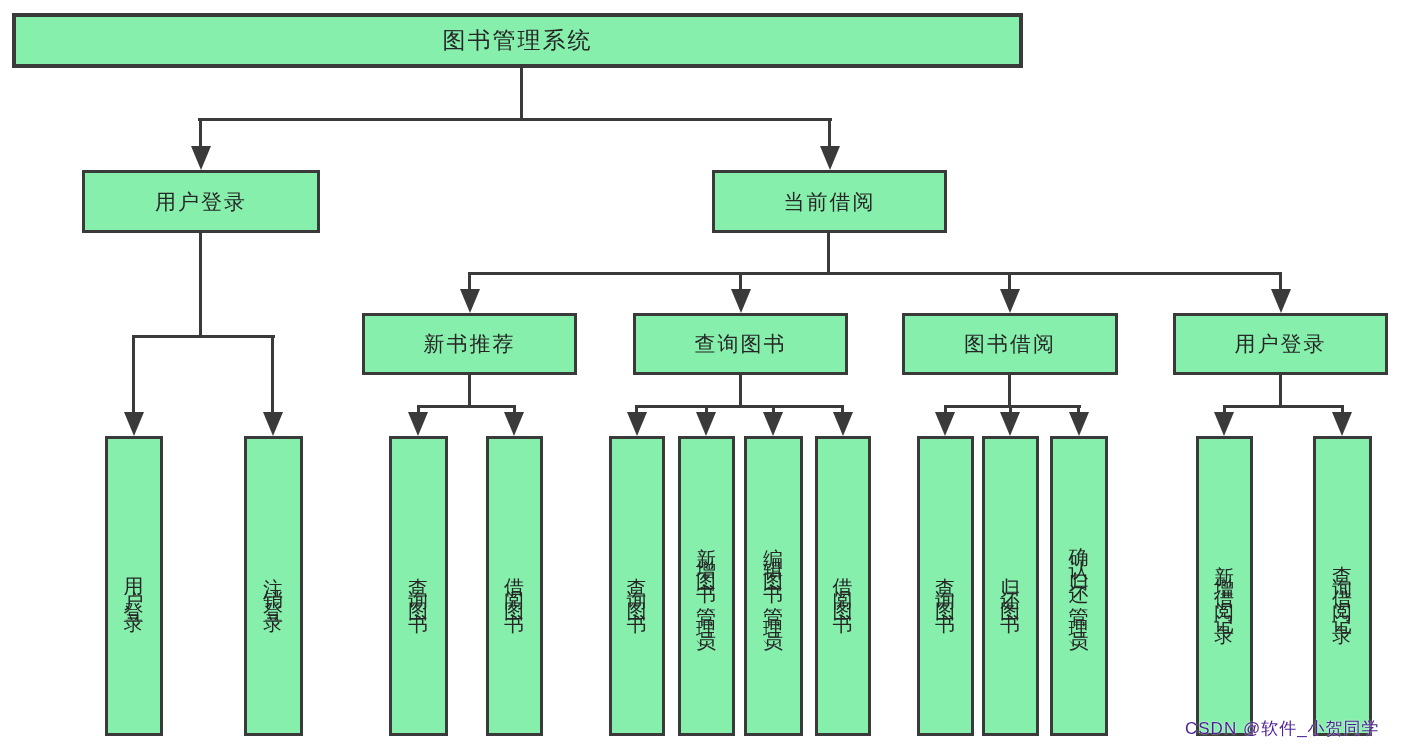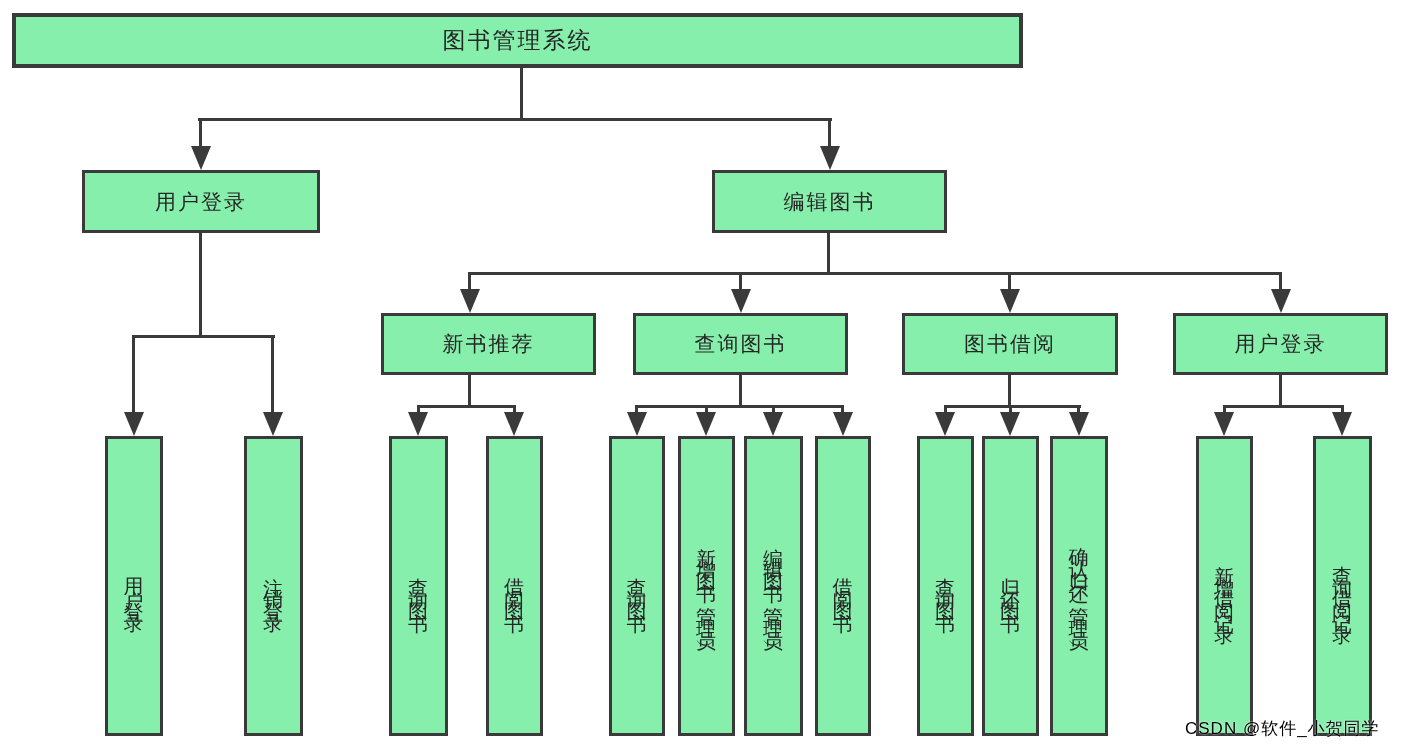--- a/index.html
+++ b/index.html
@@ -19,21 +19,21 @@
     font-size:20px; letter-spacing:12px; color:#262626; line-height:1;
   }
   .vl { position:absolute; width:3px; background:#3a3a3a; }
   .hl { position:absolute; height:3px; background:#3a3a3a; }
   .arr {
     position:absolute; width:0; height:0;
     border-left:10px solid transparent; border-right:10px solid transparent;
     border-top:24px solid #3a3a3a;
   }
   .watermark {
-    position:absolute; left:1185px; top:717px; font-size:17px; color:#000000;
+    position:absolute; left:1185px; top:717px; font-size:17px; color:#4c1d95;
     letter-spacing:1px; white-space:nowrap; text-shadow:0 0 2px #ffffff; z-index:5;
   }
 </style>
 </head>
 <body>
 
 <div id="canvas">
 
   <div class="box root" style="left:12px;top:13px;width:1011px;height:55px;">
     <span class="rtext">图书管理系统</span>
@@ -43,42 +43,42 @@
   <div class="hl" style="left:198px;top:118px;width:634px;"></div>
   <div class="vl" style="left:199px;top:118px;height:30px;"></div>
   <div class="vl" style="left:828px;top:118px;height:30px;"></div>
   <div class="arr" style="left:191px;top:146px;"></div>
   <div class="arr" style="left:820px;top:146px;"></div>
 
   <div class="box" style="left:82px;top:170px;width:238px;height:63px;">
     <span class="htext">用户登录</span>
   </div>
   <div class="box" style="left:712px;top:170px;width:235px;height:63px;">
-    <span class="htext">编辑图书</span>
+    <span class="htext">当前借阅</span>
   </div>
 
   <div class="vl" style="left:199px;top:233px;height:102px;"></div>
   <div class="hl" style="left:132px;top:335px;width:143px;"></div>
   <div class="vl" style="left:132px;top:335px;height:80px;"></div>
   <div class="vl" style="left:271px;top:335px;height:80px;"></div>
   <div class="arr" style="left:124px;top:412px;"></div>
   <div class="arr" style="left:263px;top:412px;"></div>
 
   <div class="vl" style="left:827px;top:233px;height:39px;"></div>
   <div class="hl" style="left:468px;top:272px;width:814px;"></div>
   <div class="vl" style="left:468px;top:272px;height:19px;"></div>
   <div class="vl" style="left:739px;top:272px;height:19px;"></div>
   <div class="vl" style="left:1008px;top:272px;height:19px;"></div>
   <div class="vl" style="left:1279px;top:272px;height:19px;"></div>
   <div class="arr" style="left:460px;top:289px;"></div>
   <div class="arr" style="left:731px;top:289px;"></div>
   <div class="arr" style="left:1000px;top:289px;"></div>
   <div class="arr" style="left:1271px;top:289px;"></div>
 
-  <div class="box" style="left:381px;top:313px;width:215px;height:62px;">
+  <div class="box" style="left:362px;top:313px;width:215px;height:62px;">
     <span class="htext">新书推荐</span>
   </div>
   <div class="box" style="left:633px;top:313px;width:215px;height:62px;">
     <span class="htext">查询图书</span>
   </div>
   <div class="box" style="left:902px;top:313px;width:216px;height:62px;">
     <span class="htext">图书借阅</span>
   </div>
   <div class="box" style="left:1173px;top:313px;width:215px;height:62px;">
     <span class="htext">用户登录</span>

